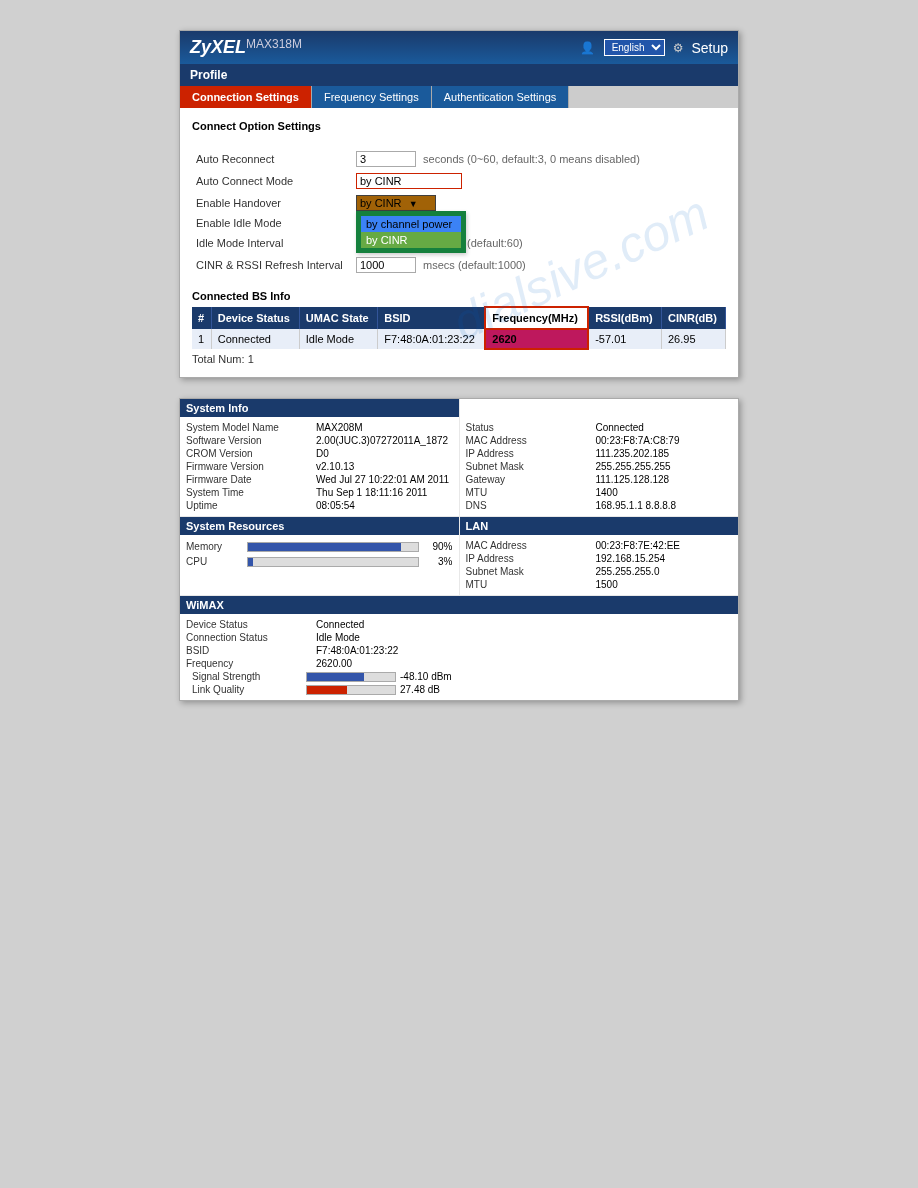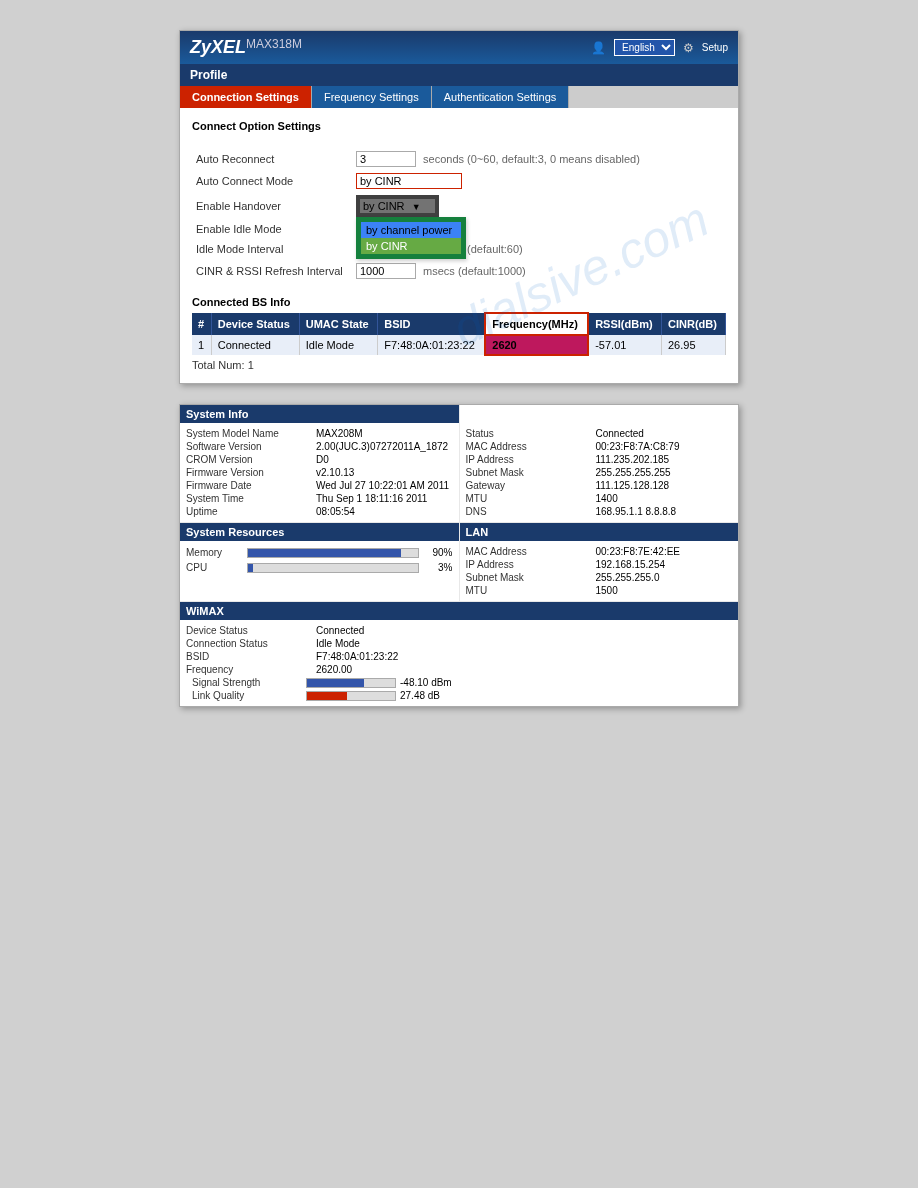--- a/index.html
+++ b/index.html
@@ -62,21 +62,21 @@
     .lang-select {
       background: #2255aa;
       color: #fff;
       border: 1px solid #fff;
       font-size: 10px;
       padding: 1px 3px;
     }
 
     .setup-btn {
       color: #fff;
-      font-size: 10px;
+      font-size: 14px;
       background: none;
       border: none;
       cursor: pointer;
       text-align: center;
     }
 
     .profile-bar {
       background: #1a3a6b;
       padding: 4px 10px;
       color: #fff;
@@ -446,21 +446,21 @@
                   <option>by CINR</option>
                   <option>by channel power</option>
                 </select>
               </div>
             </td>
           </tr>
           <tr>
             <td class="label-col">Enable Handover</td>
             <td style="position:relative;">
               <div class="dropdown-wrap" style="position:relative;">
-                <div style="border:4px solid #404040; background:#737373; padding:1px 14px 1px 3px; font-size:11px; min-width:80px; display:inline-block; cursor:pointer;">
+                <div style="border:1px solid #404040; background:#a16207; padding:1px 14px 1px 3px; font-size:11px; min-width:80px; display:inline-block; cursor:pointer;">
                   <span>by CINR</span>
                   <span style="margin-left:4px; font-size:9px;">▼</span>
                 </div>
                 
                 <div class="dropdown-options-popup">
                   <div class="dropdown-option">by channel power</div>
                   <div class="dropdown-option selected">by CINR</div>
                 </div>
               </div>
             </td>

